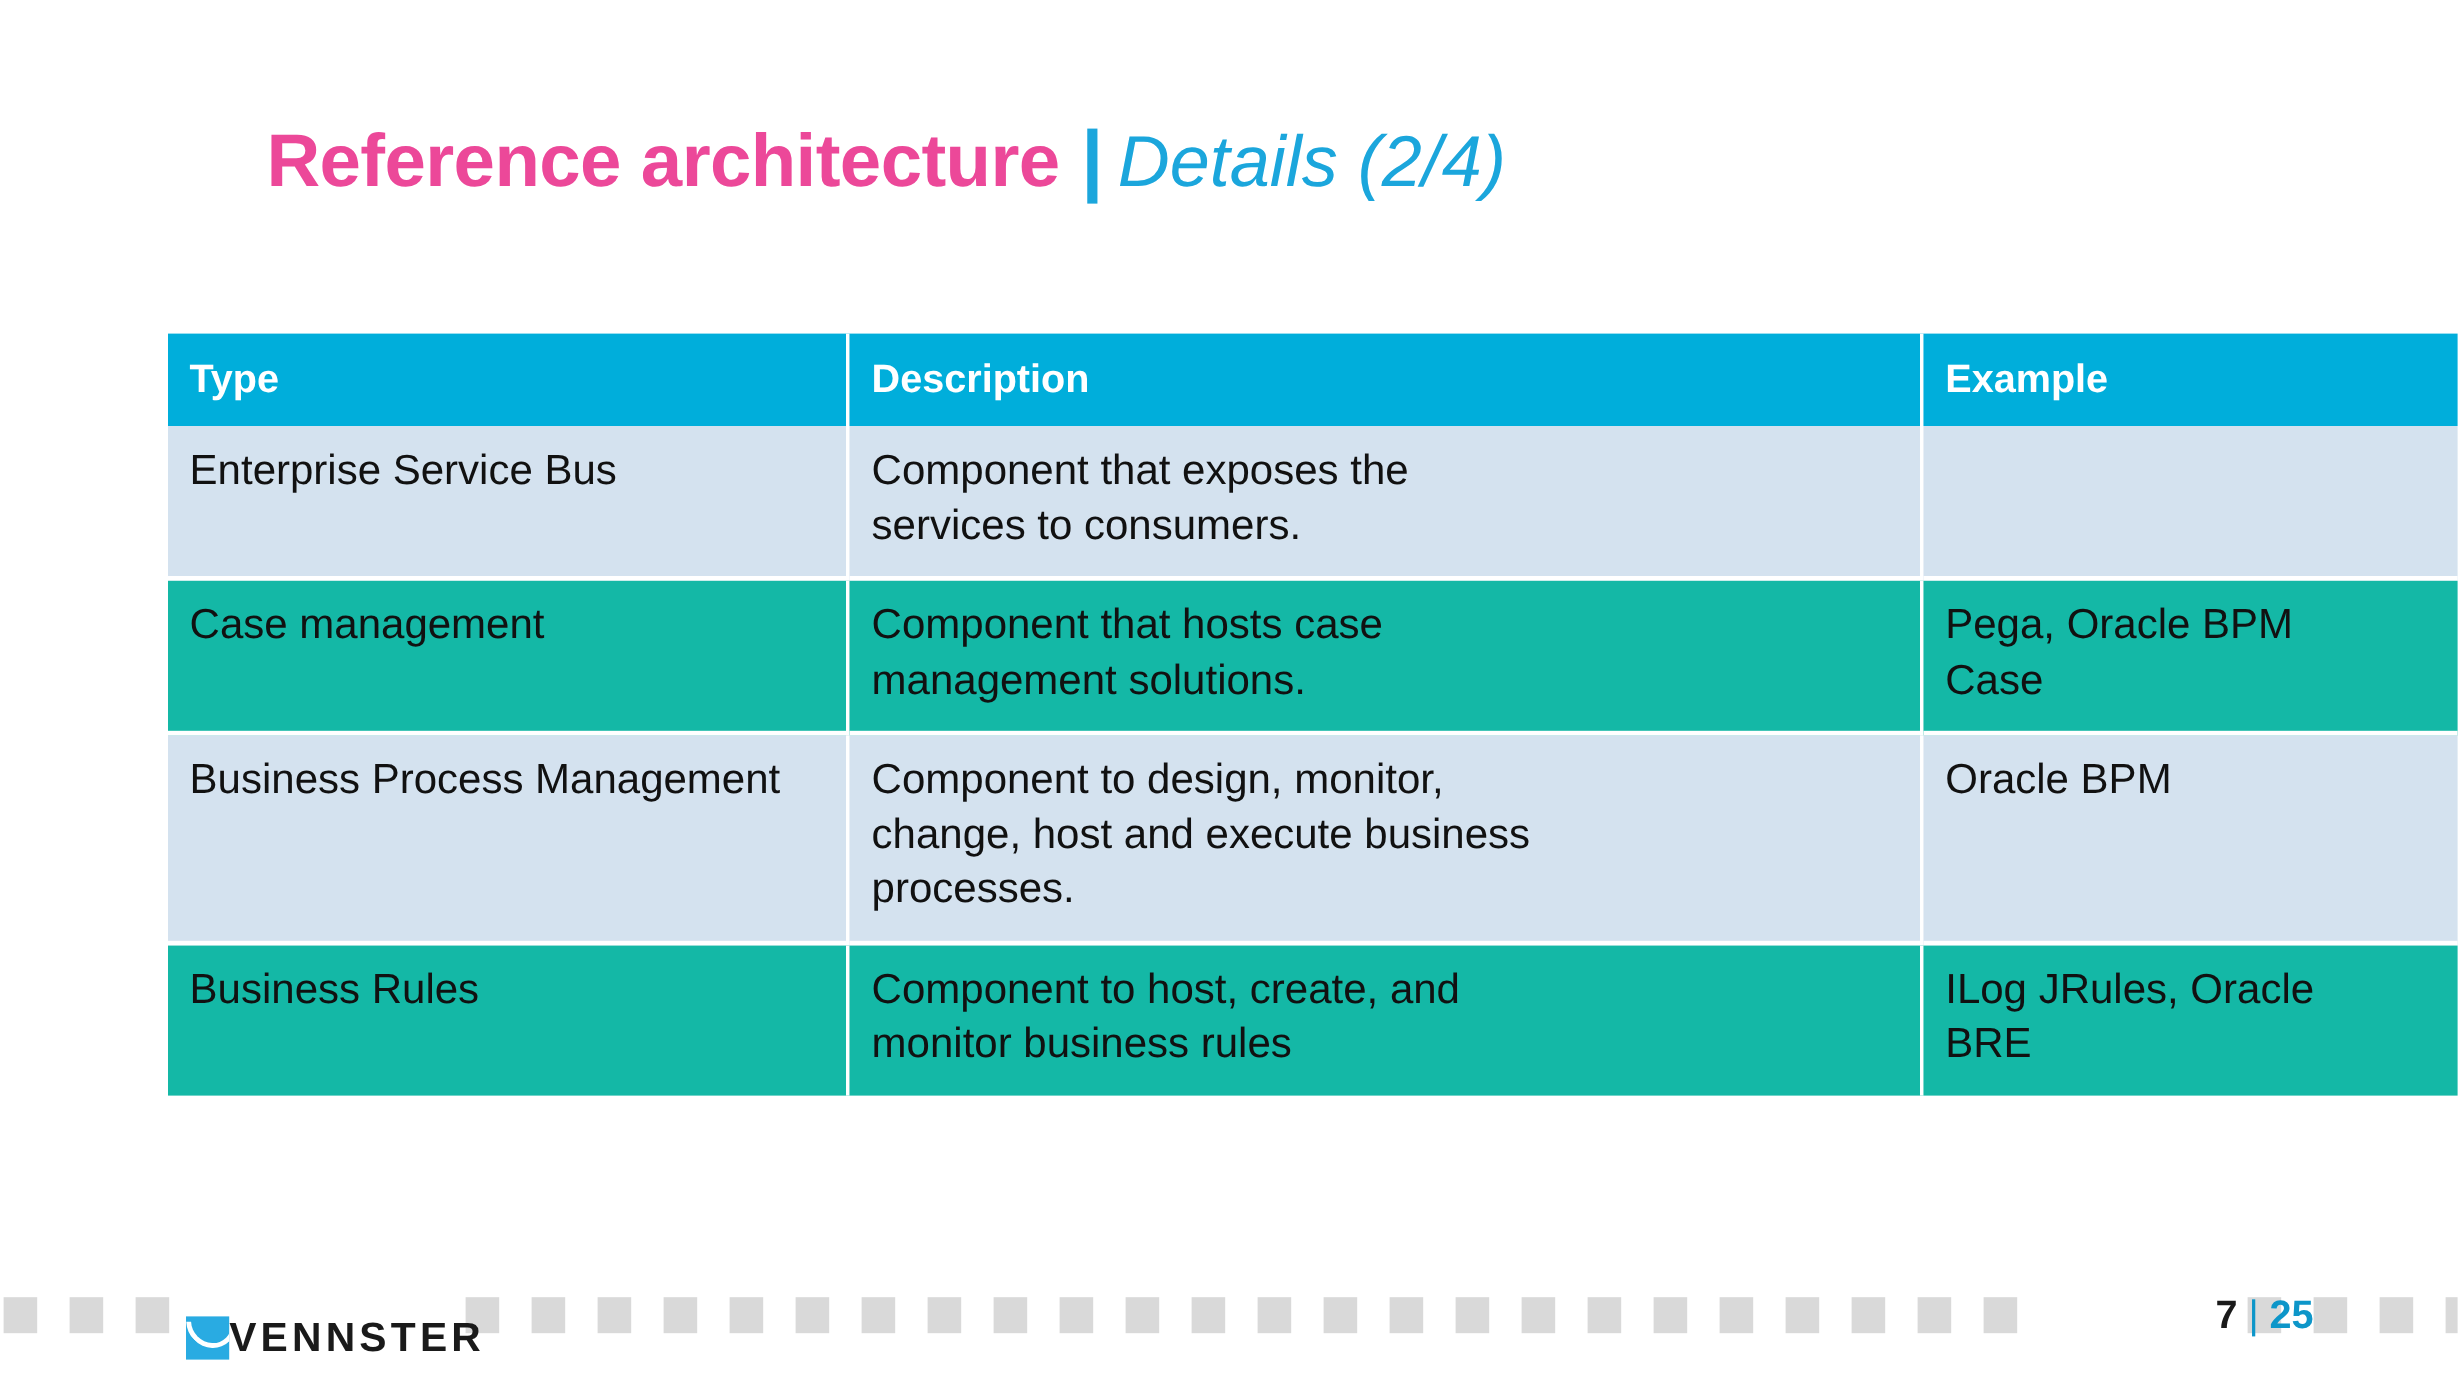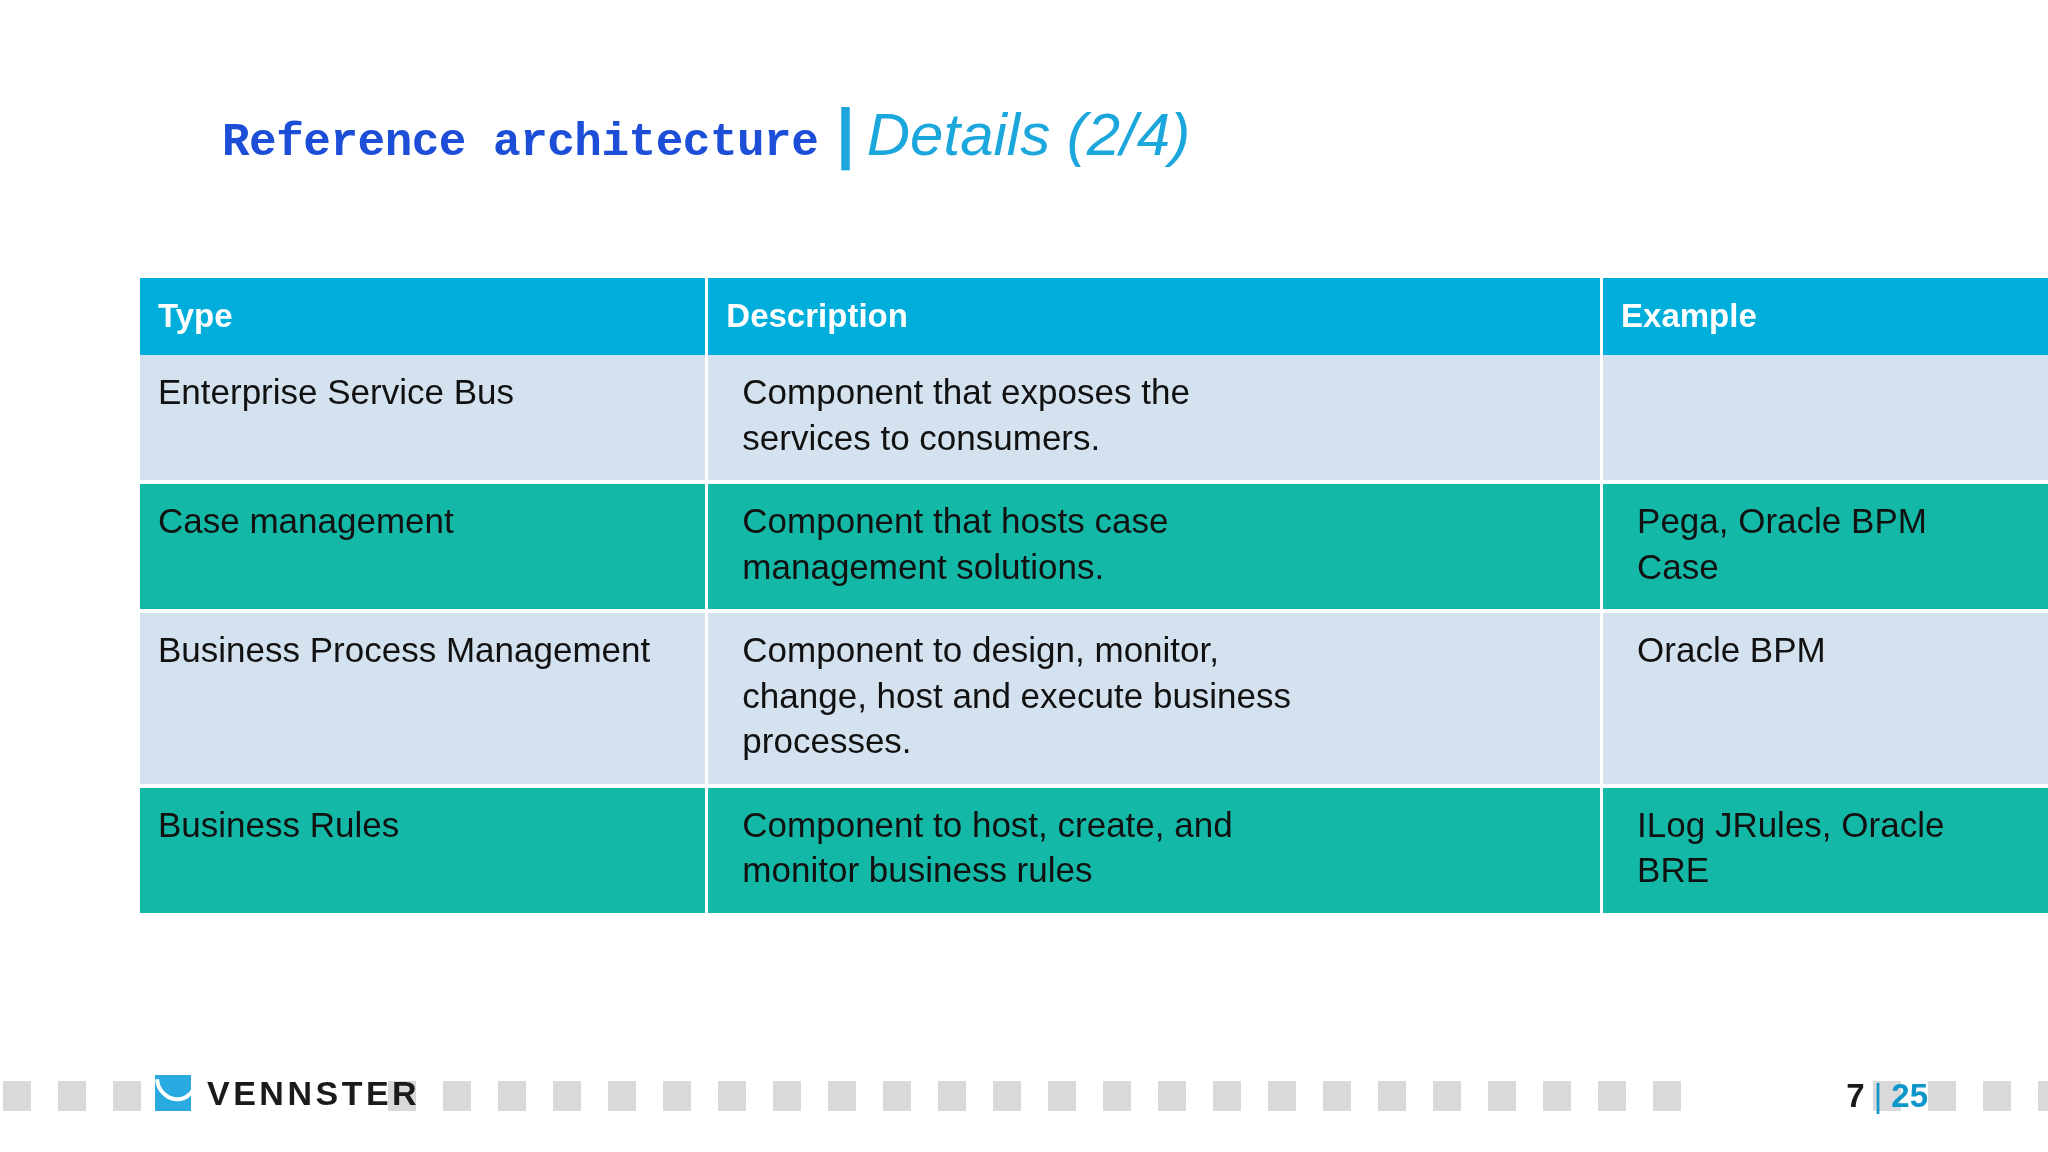--- a/index.html
+++ b/index.html
@@ -18,25 +18,24 @@
 
   
   .slide-title {
     position: absolute;
     left: 222px;
     top: 96px;
     white-space: nowrap;
     line-height: 1.1;
   }
   .title-main {
-    font-size: 46px;
-    font-weight: bold;
-    color: #1d4ed8;
+    font-size: 62px;
+    font-weight: bold;
+    color: #ec4899;
     letter-spacing: -0.5px;
-    font-family: Liberation Mono, monospace;
   }
   .title-sep {
     font-size: 66px;
     font-weight: bold;
     color: #1BA6DC;
     padding: 0 12px 0 18px;
   }
   .title-sub {
     font-size: 60px;
     font-style: italic;
@@ -85,21 +84,21 @@
     border-right: 3px solid #ffffff;
     border-bottom: 4px solid #ffffff;
     line-height: 1.30;
   }
   tbody td:last-child { border-right: none; }
   tbody tr:last-child td { border-bottom: none; }
 
   tbody tr.row-dark td  { background: #d4e2ef; }
   tbody tr.row-light td { background: #14b8a6; }
 
-  .cell-line { display: block; margin-left: 16px; }
+  .cell-line { display: block; }
 
   
   .footer {
     position: absolute;
     left: 0;
     top: 1062px;
     width: 2048px;
     height: 90px;
   }
   .footer-squares {
@@ -117,24 +116,23 @@
     width: 28px;
     height: 30px;
     background: #d9d9d9;
     flex: 0 0 28px;
   }
   .sq.hidden { visibility: hidden; }
 
   .logo-block {
     position: absolute;
     left: 155px;
-    top: 13px;
+    top: 35px;
     display: flex;
     align-items: center;
-    gap: 16px;
   }
   .logo-mark {
     width: 36px;
     height: 36px;
     background: #29ABE2;
     position: relative;
     overflow: hidden;
     flex: 0 0 36px;
   }
   .logo-mark .arc {

